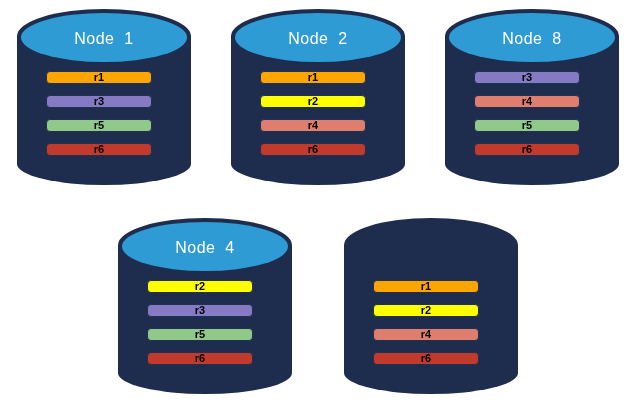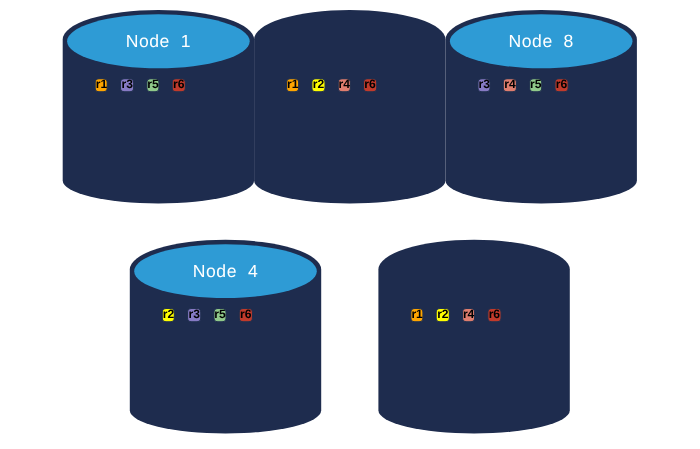--- a/index.html
+++ b/index.html
@@ -16,20 +16,21 @@
     padding-top: 9px;
     display: flex;
     flex-direction: column;
     gap: 33px;
     overflow: hidden;
     background: #ffffff;
   }
   .row {
     display: flex;
     justify-content: center;
+    gap: 40px;
   }
   .row.row-bottom { gap: 52px; }
 
   .cylinder {
     position: relative;
     width: 174px;
     height: 176px;
     background: #1E2C4E;
     border-radius: 50% / 27px 27px 21px 21px;
     flex: 0 0 auto;
@@ -52,21 +53,21 @@
     letter-spacing: 0.5px;
     white-space: pre;
     margin-top: 2px;
   }
   .bars {
     position: absolute;
     top: 62px;
     left: 29px;
     right: 39px;
     display: flex;
-    flex-direction: row;
+    flex-direction: column;
     gap: 11px;
   }
   .bar {
     height: 13px;
     box-sizing: border-box;
     border: 1px solid #20304f;
     border-radius: 4px;
     display: flex;
     align-items: center;
     justify-content: center;
@@ -97,20 +98,23 @@
           <div class="bar" style="background: rgb(144, 201, 138);">
             <span>r5</span>
           </div>
           <div class="bar" style="background: rgb(193, 58, 43);">
             <span>r6</span>
           </div>
         </div>
   </div>
 
   <div class="cylinder">
+    <div class="cyl-top">
+      <span class="node-title">Node  2</span>
+    </div>
     <div class="bars">
           <div class="bar" style="background: rgb(255, 165, 0);">
             <span>r1</span>
           </div>
           <div class="bar" style="background: rgb(255, 255, 0);">
             <span>r2</span>
           </div>
           <div class="bar" style="background: rgb(223, 125, 110);">
             <span>r4</span>
           </div>

